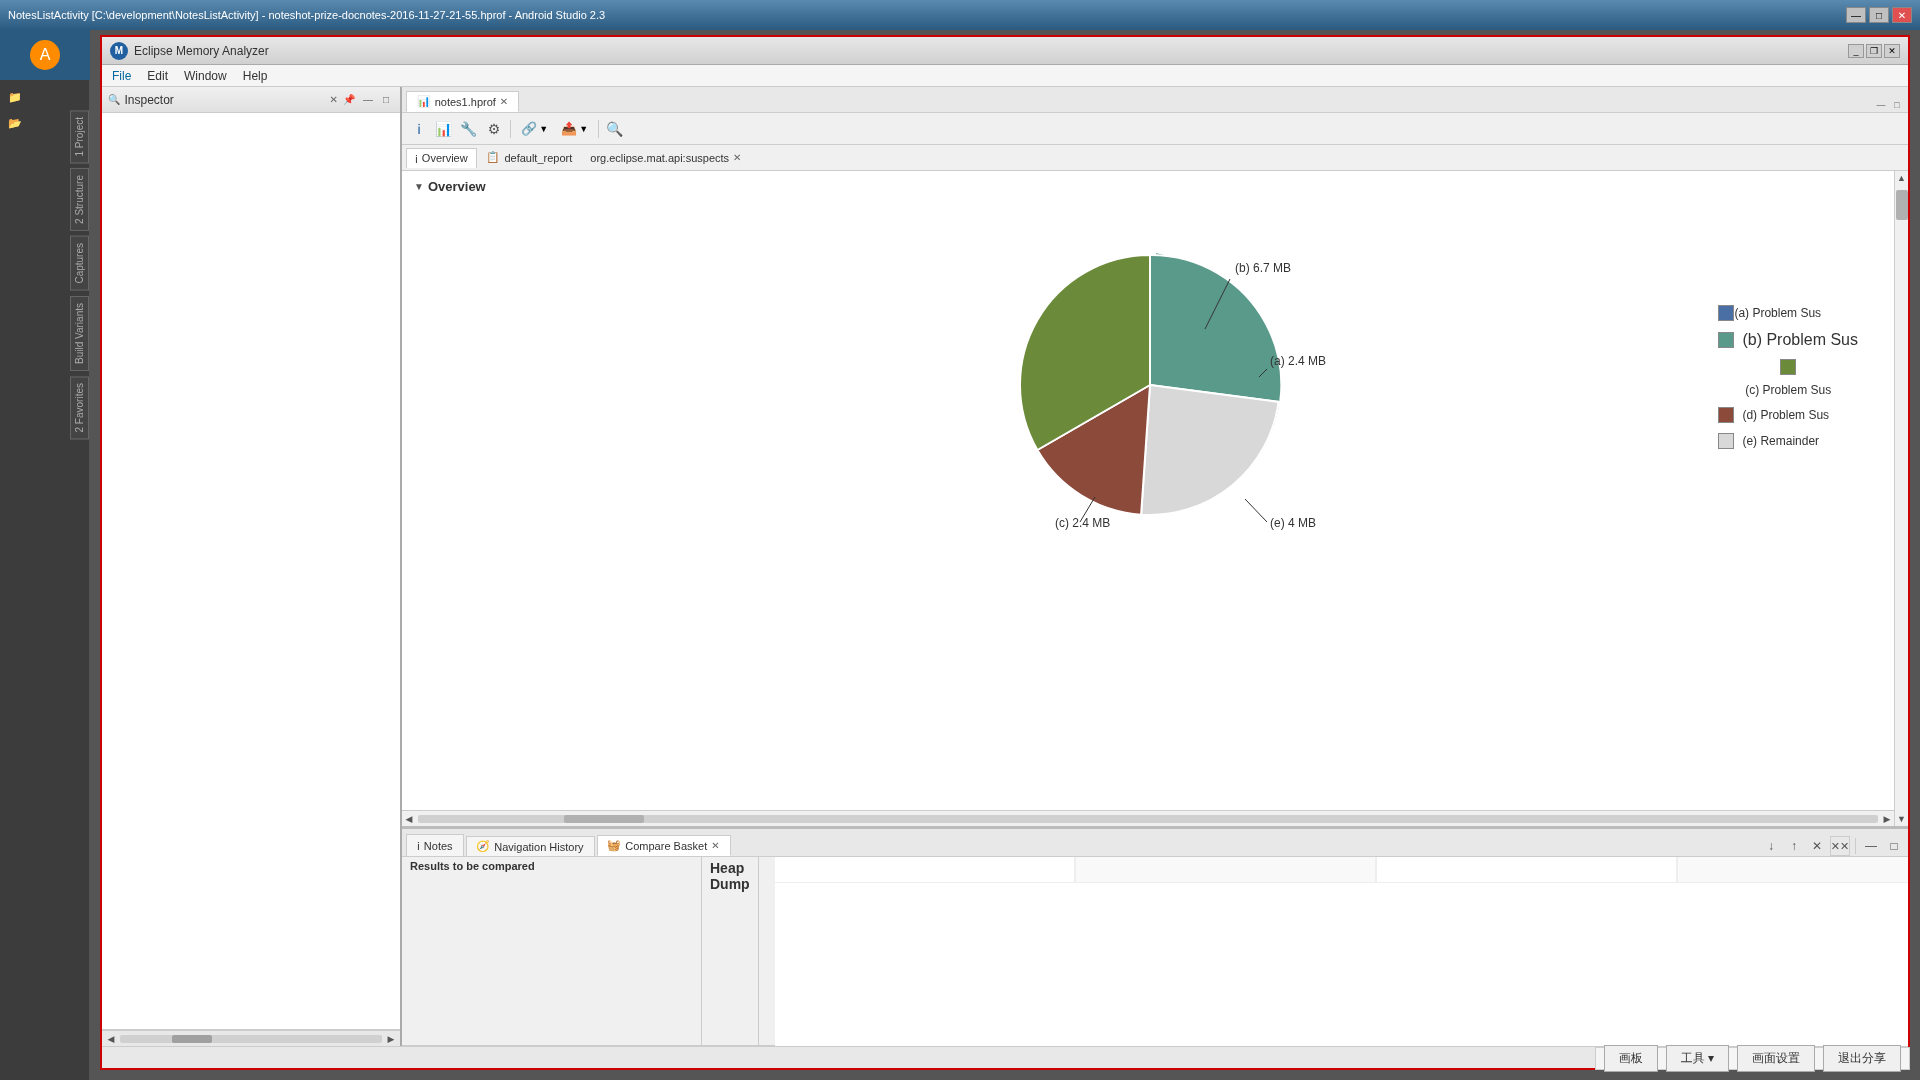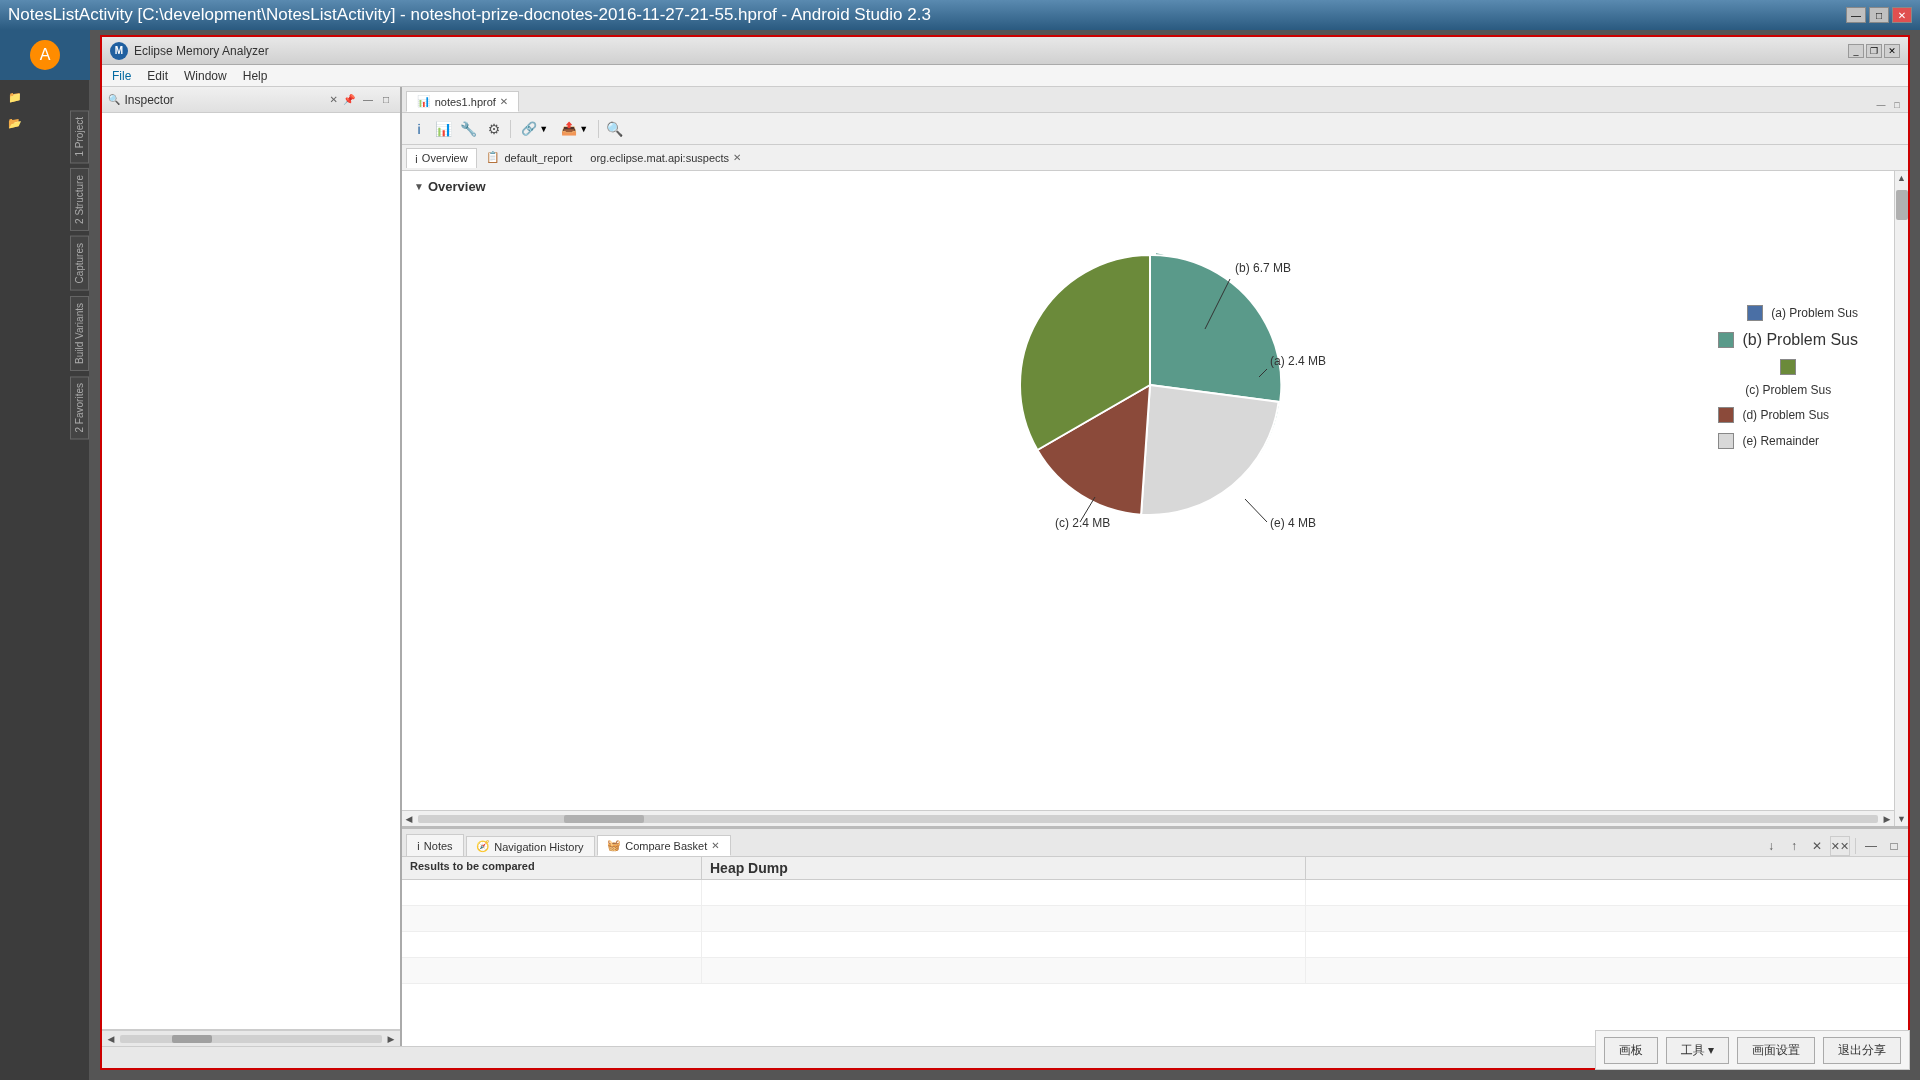--- a/index.html
+++ b/index.html
@@ -4,21 +4,21 @@
   <style>
     * { box-sizing: border-box; margin: 0; padding: 0; }
     body { font-family: 'Segoe UI', Arial, sans-serif; font-size: 12px; background: #3c3c3c; overflow: hidden; width: 1920px; height: 1080px; }
   </style>
 </head>
 <body>
 
 <div style="position:relative; width:1920px; height:1080px; background:#555;">
 
   <div style="position:absolute; top:0; left:0; right:0; height:30px; background:linear-gradient(to bottom,#5a8ab0,#2a5a80); display:flex; align-items:center; padding:0 8px;">
-    <span style="color:white; font-size:17px; flex:1; overflow:hidden; white-space:nowrap; text-overflow:ellipsis;">NotesListActivity [C:\development\NotesListActivity] - noteshot-prize-docnotes-2016-11-27-21-55.hprof - Android Studio 2.3</span>
+    <span style="color:white; font-size:11px; flex:1; overflow:hidden; white-space:nowrap; text-overflow:ellipsis;">NotesListActivity [C:\development\NotesListActivity] - noteshot-prize-docnotes-2016-11-27-21-55.hprof - Android Studio 2.3</span>
     <div style="display:flex; gap:3px;">
       <div style="width:20px; height:16px; background:#c0c0c0; border:1px solid #888; display:flex; align-items:center; justify-content:center; font-size:10px; cursor:pointer;">—</div>
       <div style="width:20px; height:16px; background:#c0c0c0; border:1px solid #888; display:flex; align-items:center; justify-content:center; font-size:10px; cursor:pointer;">□</div>
       <div style="width:20px; height:16px; background:#e05050; border:1px solid #888; display:flex; align-items:center; justify-content:center; font-size:10px; cursor:pointer; color:white;">✕</div>
     </div>
   </div>
 
   <div style="position:absolute; top:30px; left:0; width:90px; bottom:0; background:#3c3c3c; border-right:1px solid #555;">
 
     <div style="width:90px; height:50px; background:#2a5a80; display:flex; align-items:center; justify-content:center;">
@@ -184,21 +184,21 @@
 
                   <text x="305" y="310" font-size="12" fill="#333">(e)  4 MB</text>
                   <line x1="280" y1="282" x2="302" y2="305" stroke="#333" stroke-width="1"></line>
 
                   <text x="90" y="310" font-size="12" fill="#333">(c)  2.4 MB</text>
                   <line x1="130" y1="280" x2="115" y2="305" stroke="#333" stroke-width="1"></line>
                 </svg>
               </div>
 
               <div style="position:absolute; right:50px; top:50%; transform:translateY(-50%); display:flex; flex-direction:column; gap:10px;">
-                <div style="display:flex; align-items:center; gap:8px;justify-content:flex-end;">
+                <div style="display:flex; align-items:center; gap:0;">
                   <div style="width:16px; height:16px; background:#4a6fa5; border:1px solid #888;"></div>
                   <span style="font-size:12px; color:#333;">(a)  Problem Sus</span>
                 </div>
                 <div style="display:flex; align-items:center; gap:8px;">
                   <div style="width:16px; height:16px; background:#5a9a8a; border:1px solid #888;"></div>
                   <span style="font-size:16px; color:#333;">(b)  Problem Sus</span>
                 </div>
                 <div style="display:flex; align-items:center; gap:8px;flex-direction:column;">
                   <div style="width:16px; height:16px; background:#6b8a3a; border:1px solid #888;"></div>
                   <span style="font-size:12px; color:#333;">(c)  Problem Sus</span>
@@ -252,21 +252,21 @@
                 <div style="width:20px; height:20px; display:flex; align-items:center; justify-content:center; font-size:12px; cursor:pointer; color:#555;">↓</div>
                 <div style="width:20px; height:20px; display:flex; align-items:center; justify-content:center; font-size:12px; cursor:pointer; color:#555;">↑</div>
                 <div style="width:20px; height:20px; display:flex; align-items:center; justify-content:center; font-size:12px; cursor:pointer; color:#555;">✕</div>
                 <div style="width:20px; height:20px; display:flex; align-items:center; justify-content:center; font-size:11px; cursor:pointer; color:#555; border:1px solid #ccc;">✕✕</div>
                 <div style="width:1px; height:16px; background:#ccc; margin:0 2px;"></div>
                 <div style="width:20px; height:20px; display:flex; align-items:center; justify-content:center; font-size:12px; cursor:pointer; color:#555;">—</div>
                 <div style="width:20px; height:20px; display:flex; align-items:center; justify-content:center; font-size:12px; cursor:pointer; color:#555;">□</div>
               </div>
             </div>
 
-            <div style="flex:1; background:white; overflow:hidden; display:flex; flex-direction:column;">
+            <div style="flex:1; background:white; overflow:hidden; display:flex; flex-direction:row;">
 
               <div style="display:flex; background:#f0f0f0; border-bottom:1px solid #ccc;">
                 <div style="flex:0 0 300px; padding:3px 8px; font-size:11px; color:#333; border-right:1px solid #ccc; font-weight:bold;">Results to be compared</div>
                 <div style="flex:1; padding:3px 8px; font-size:14px; color:#333; border-right:1px solid #ccc; font-weight:bold;">Heap Dump</div>
                 <div style="flex:1; padding:3px 8px; font-size:11px; color:#333;"></div>
               </div>
 
               <div style="display:flex; border-bottom:1px solid #eee; height:26px;">
                 <div style="flex:0 0 300px; border-right:1px solid #eee;"></div>
                 <div style="flex:1; border-right:1px solid #eee;"></div>
@@ -296,20 +296,20 @@
 
     <div style="height:22px; background:#e8e8e8; border-top:1px solid #ccc; display:flex; align-items:center; justify-content:flex-end; padding:0 8px; gap:8px;">
       <div style="background:#f0f0f0; border:1px solid #ccc; padding:1px 8px; font-size:11px; display:flex; align-items:center; gap:4px;">
         <span style="font-size:11px;">💾</span>
         <span>201M of 298M</span>
         <span style="font-size:11px; cursor:pointer;">🗑</span>
       </div>
     </div>
   </div>
 
-  <div style="position:absolute; bottom:10px; right:10px; height:40px; background:#f5f5f5; border:1px solid #ccc; display:flex; align-items:center; padding:0 8px; gap:8px;">
+  <div style="position:absolute; bottom:10px; right:10px; height:23px; background:#f5f5f5; border:1px solid #ccc; display:flex; align-items:center; padding:0 8px; gap:8px;">
     <div style="padding:4px 14px; font-size:12px; background:#f0f0f0; border:1px solid #aaa; cursor:pointer; color:#333;">画板</div>
     <div style="padding:4px 14px; font-size:12px; background:#f0f0f0; border:1px solid #aaa; cursor:pointer; color:#333;">工具 ▾</div>
     <div style="padding:4px 14px; font-size:12px; background:#f0f0f0; border:1px solid #aaa; cursor:pointer; color:#333;">画面设置</div>
     <div style="padding:4px 14px; font-size:12px; background:#f0f0f0; border:1px solid #aaa; cursor:pointer; color:#333;">退出分享</div>
   </div>
 
 </div>
 
 </body></html>

